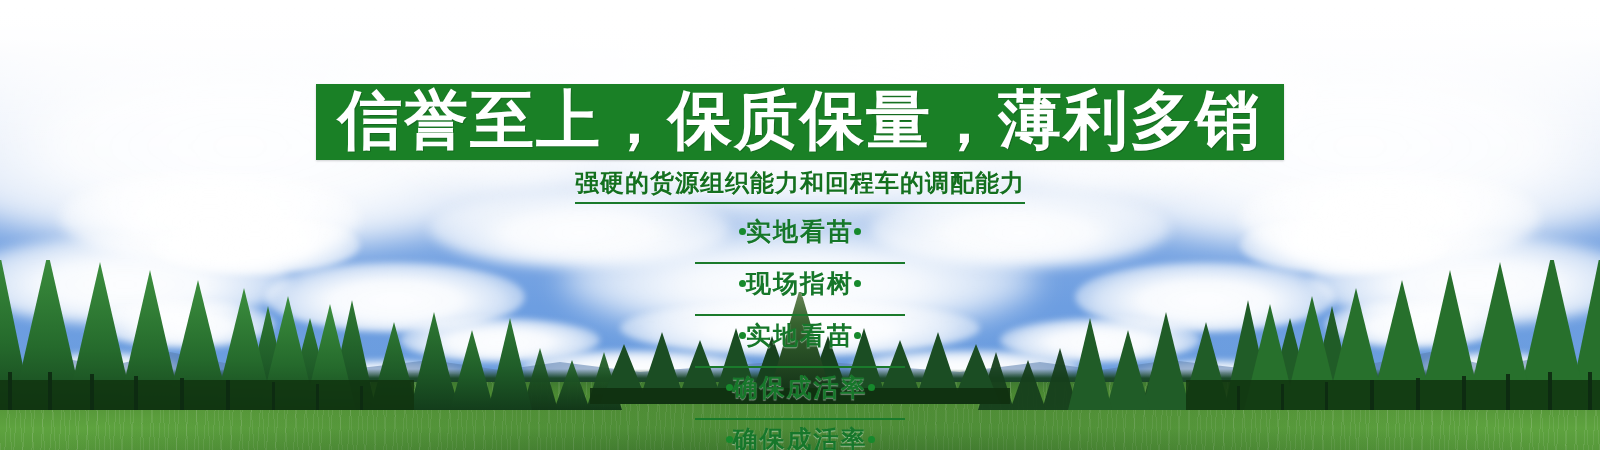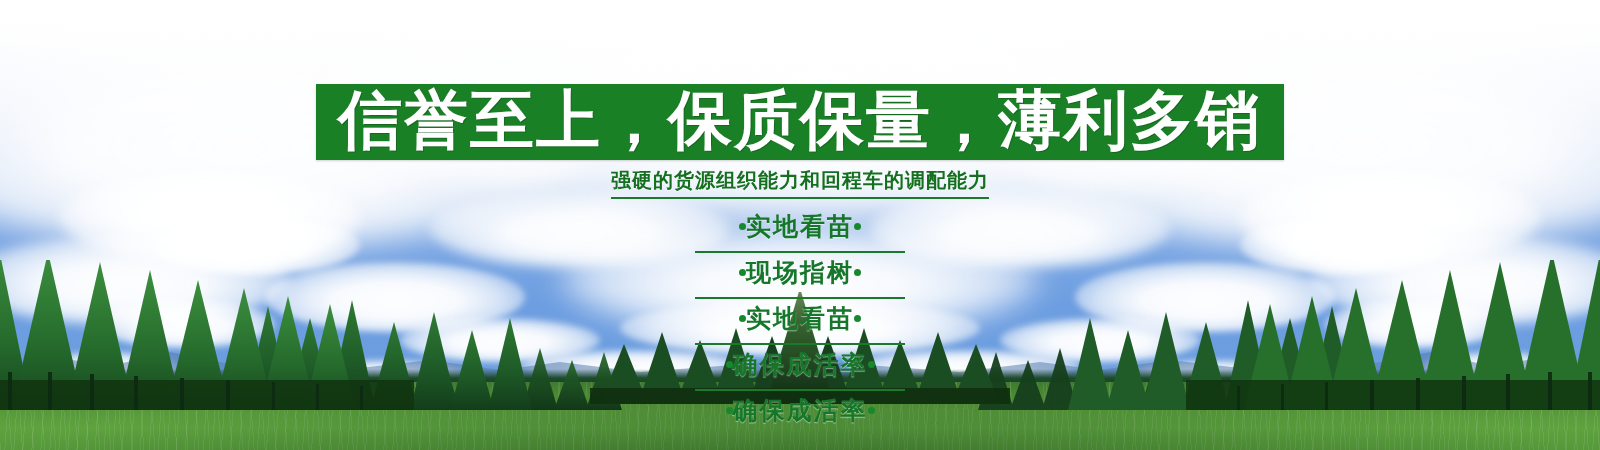--- a/index.html
+++ b/index.html
@@ -160,42 +160,42 @@
     font-size: 64px;
     font-weight: bold;
     color: #ffffff;
     letter-spacing: 2px;
     white-space: nowrap;
     text-shadow: 1px 1px 0 rgba(0,0,0,0.18);
   }
 
   .subtitle {
     margin-top: 7px;
-    font-size: 20px;
+    font-size: 24px;
     font-weight: bold;
     color: #14701f;
     letter-spacing: 1px;
     white-space: nowrap;
     border-bottom: 2px solid #1a7a2b;
     padding-bottom: 3px;
     text-shadow: 0 1px 1px rgba(255,255,255,0.55);
   }
 
   .feature-list {
     margin-top: 8px;
     display: flex;
     flex-direction: column;
     align-items: center;
   }
   .feature-item {
     display: flex;
     align-items: center;
     justify-content: center;
     width: 210px;
-    padding: 3px 0 8px 0;
+    padding: 3px 0 14px 0;
     border-bottom: 2px solid #1a7a2b;
   }
   .feature-item:last-child { border-bottom: none; align-items: center; }
   .feature-item .dot {
     width: 7px; height: 7px;
     border-radius: 50%;
     background: #16892c;
     flex: 0 0 auto;
   }
   .feature-item .ftext {

